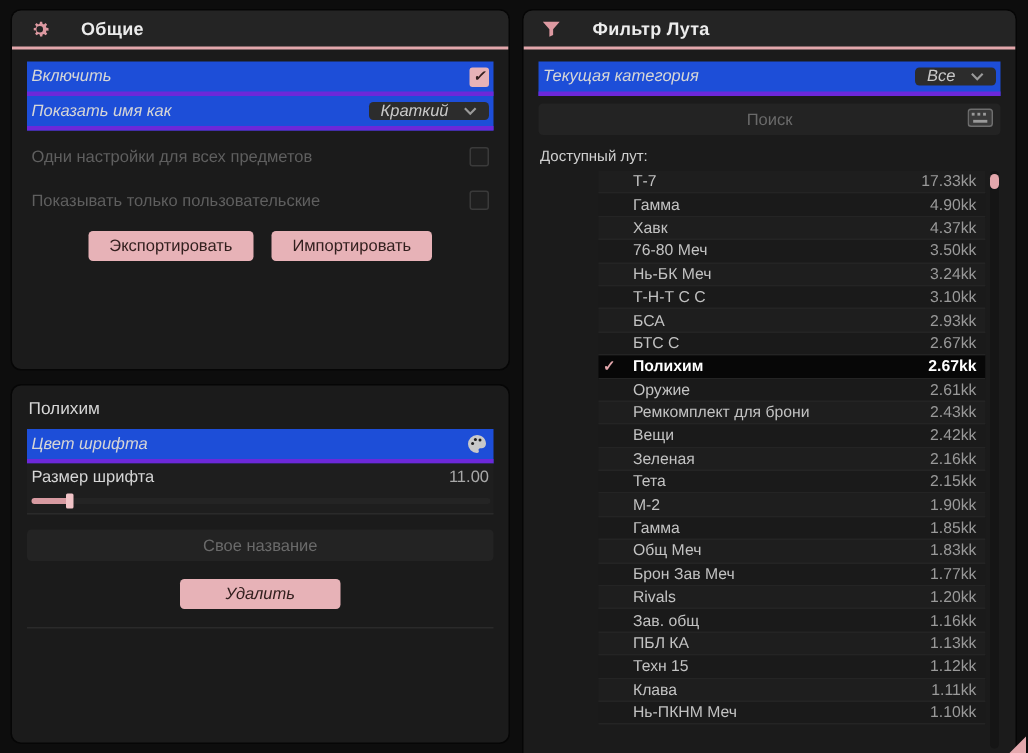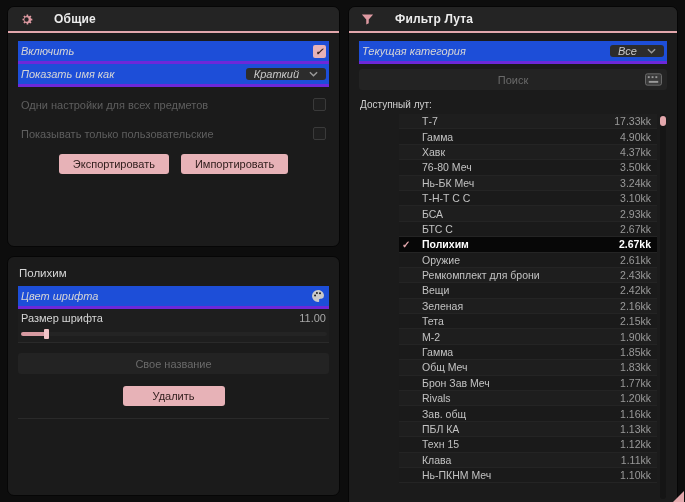--- a/index.html
+++ b/index.html
@@ -30,21 +30,21 @@
   .slider-row { background:#1e1e1e; border-bottom:1px solid #2a2a2a; padding:3px 3px 6px; margin-bottom:4px; }
   .slider-top { display:flex; justify-content:space-between; font-size:11px; min-height:17px; }
   .slider-val { color:#a8a8a8; }
   .slider-track { position:relative; margin-top:3px; width:306px; height:4px; background:#242424; border-radius:2px; }
   .slider-fill { position:absolute; left:0; top:0; height:4px; width:26px; background:#d79aa1; border-radius:2px; }
   .slider-handle { position:absolute; left:23px; top:-3px; width:5px; height:10px; background:#f1c3c7; border-radius:1px; }
   .text-input { width:100%; height:21px; background:#232323; border:none; border-radius:3px; color:#d6d6d6; font-size:11px; font-family:inherit; padding:0 6px; outline:none;text-align:center; }
   .text-input::placeholder { color:#6a6a6a; }
   .input-row { margin-top:6px; }
   .delete-wrap { display:flex; justify-content:center; margin-top:12px; }
-  .delete-wrap .pbtn { padding:4px 30px; }
+  .delete-wrap .pbtn { padding:4px 30px;font-style:italic; }
   .divider { border-top:1px solid #2a2a2a; margin-top:12px; }
   .search-row { position:relative; margin:5px 0 2px; }
   .kb-icon { position:absolute; right:5px; top:3px; width:17px; height:13px; cursor:pointer; }
   .kb-icon svg { width:100%; height:100%; }
   .list-label { font-size:10px; color:#d0d0d0; margin:7px 1px 4px; }
   .loot-wrap { position:relative; flex:1; padding-right:10px; }
   .loot-list { height:100%; overflow:hidden; }
   .loot-row { height:15.4px; display:flex; align-items:center; font-size:10.5px; color:#c2c2c2; padding:0 6px 0 3px; border-bottom:1px solid #242424; cursor:pointer;margin-left:40px; }
   .loot-row:nth-child(odd) { background:#1e1e1e; }
   .loot-row:nth-child(even) { background:#1a1a1a; }

